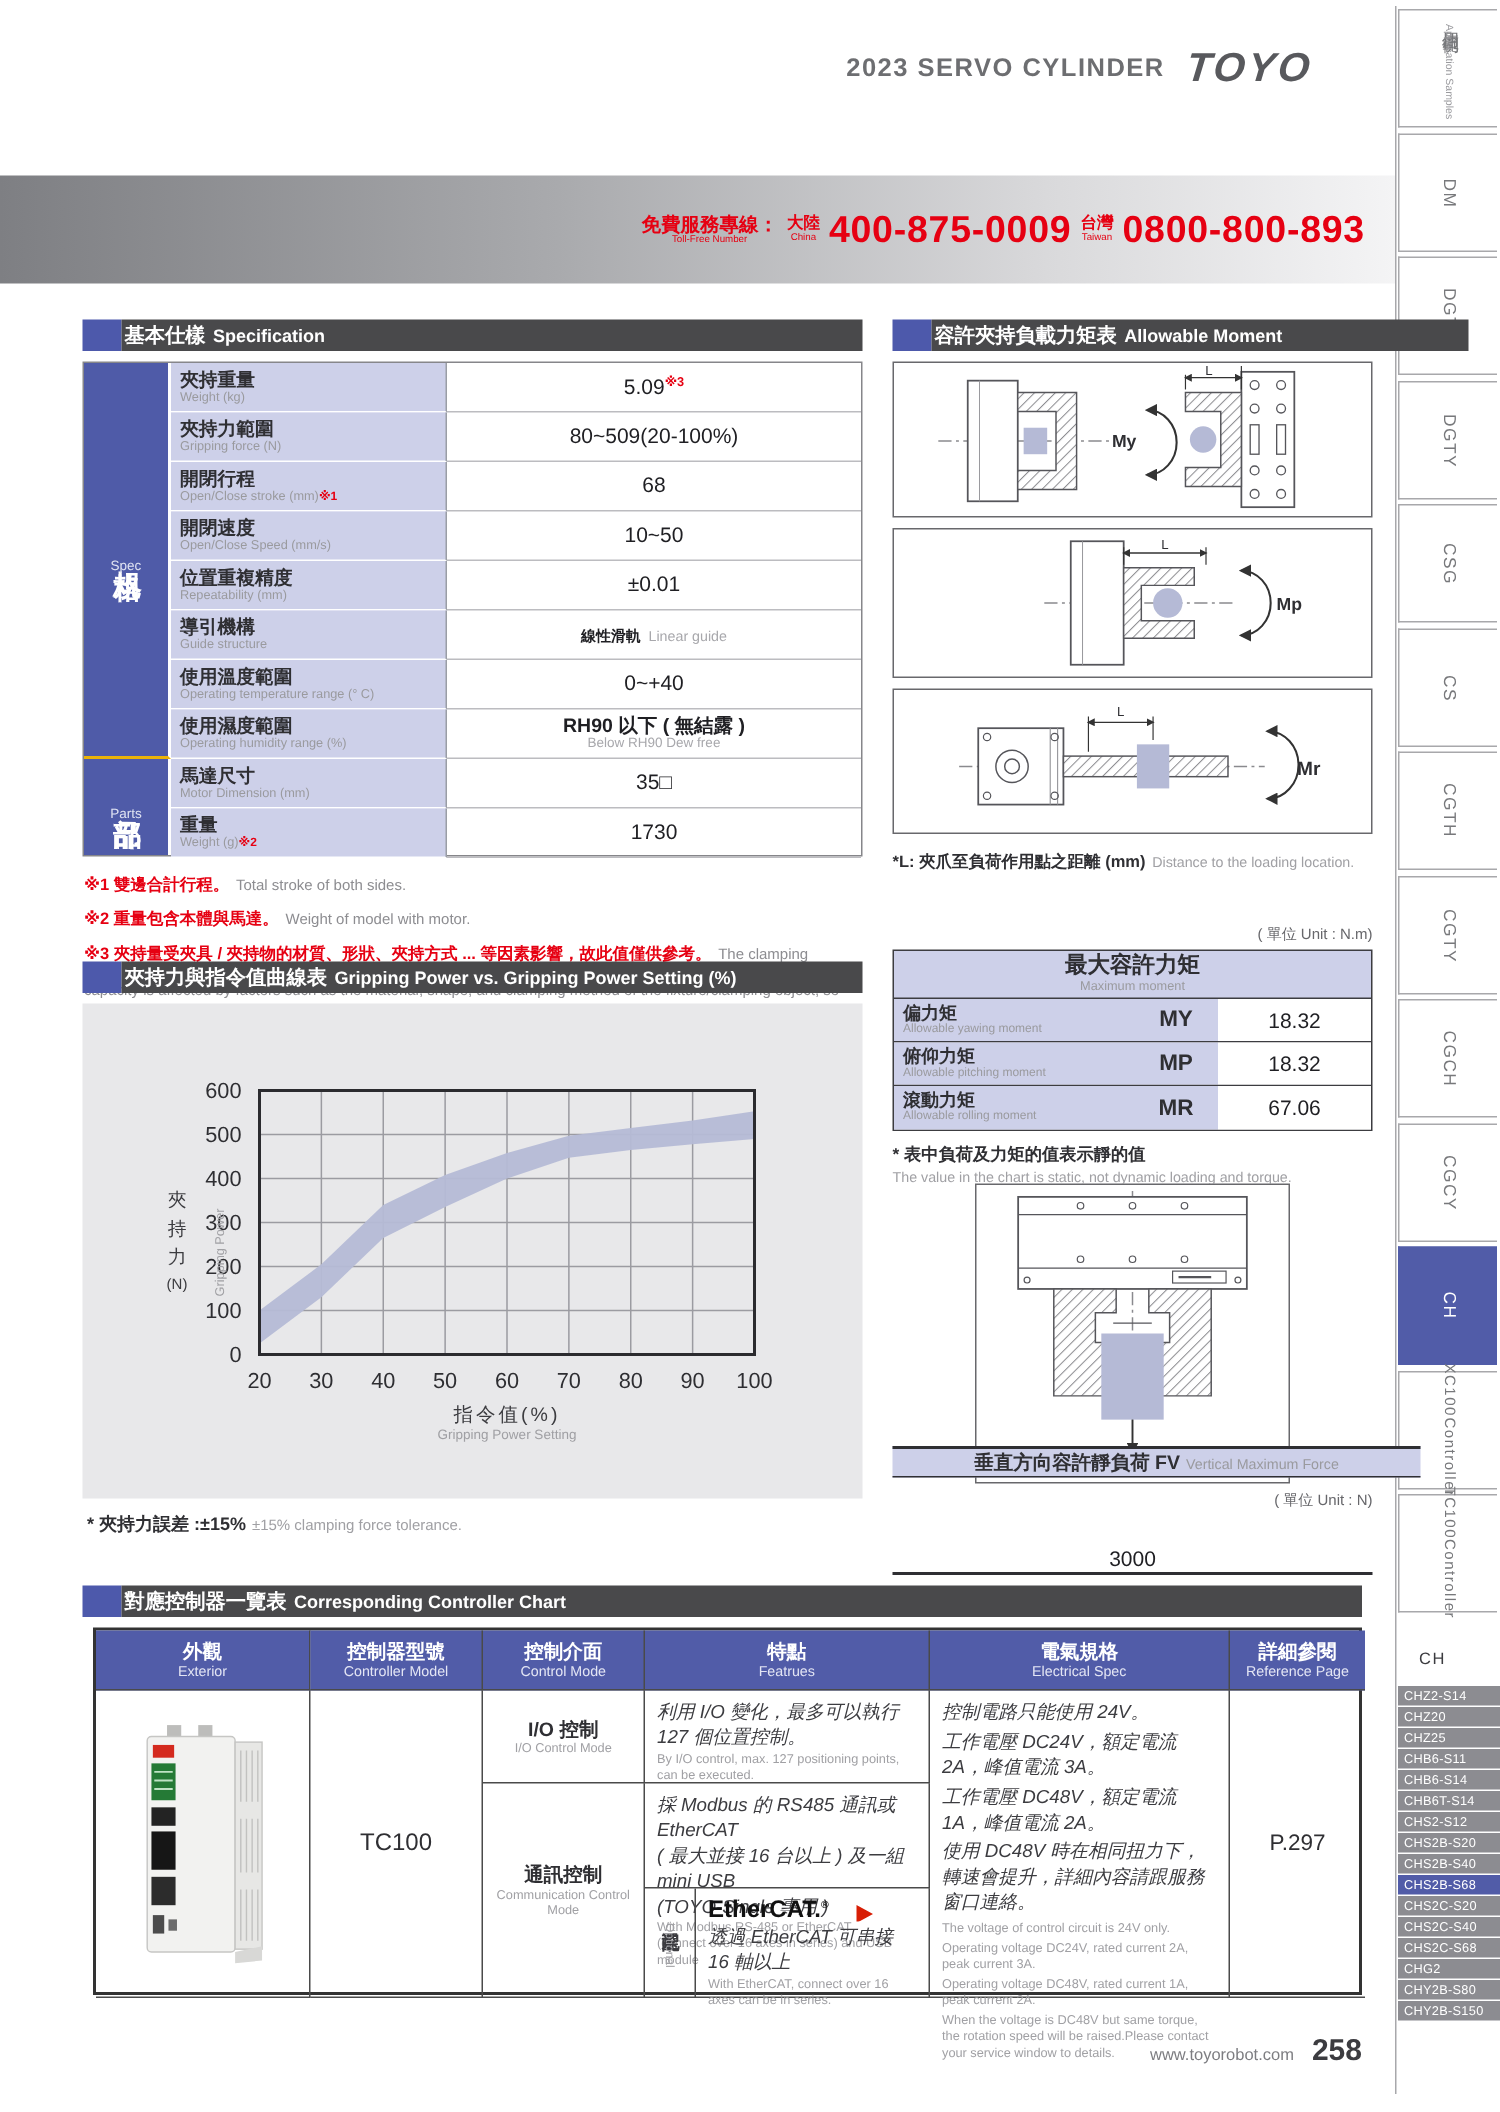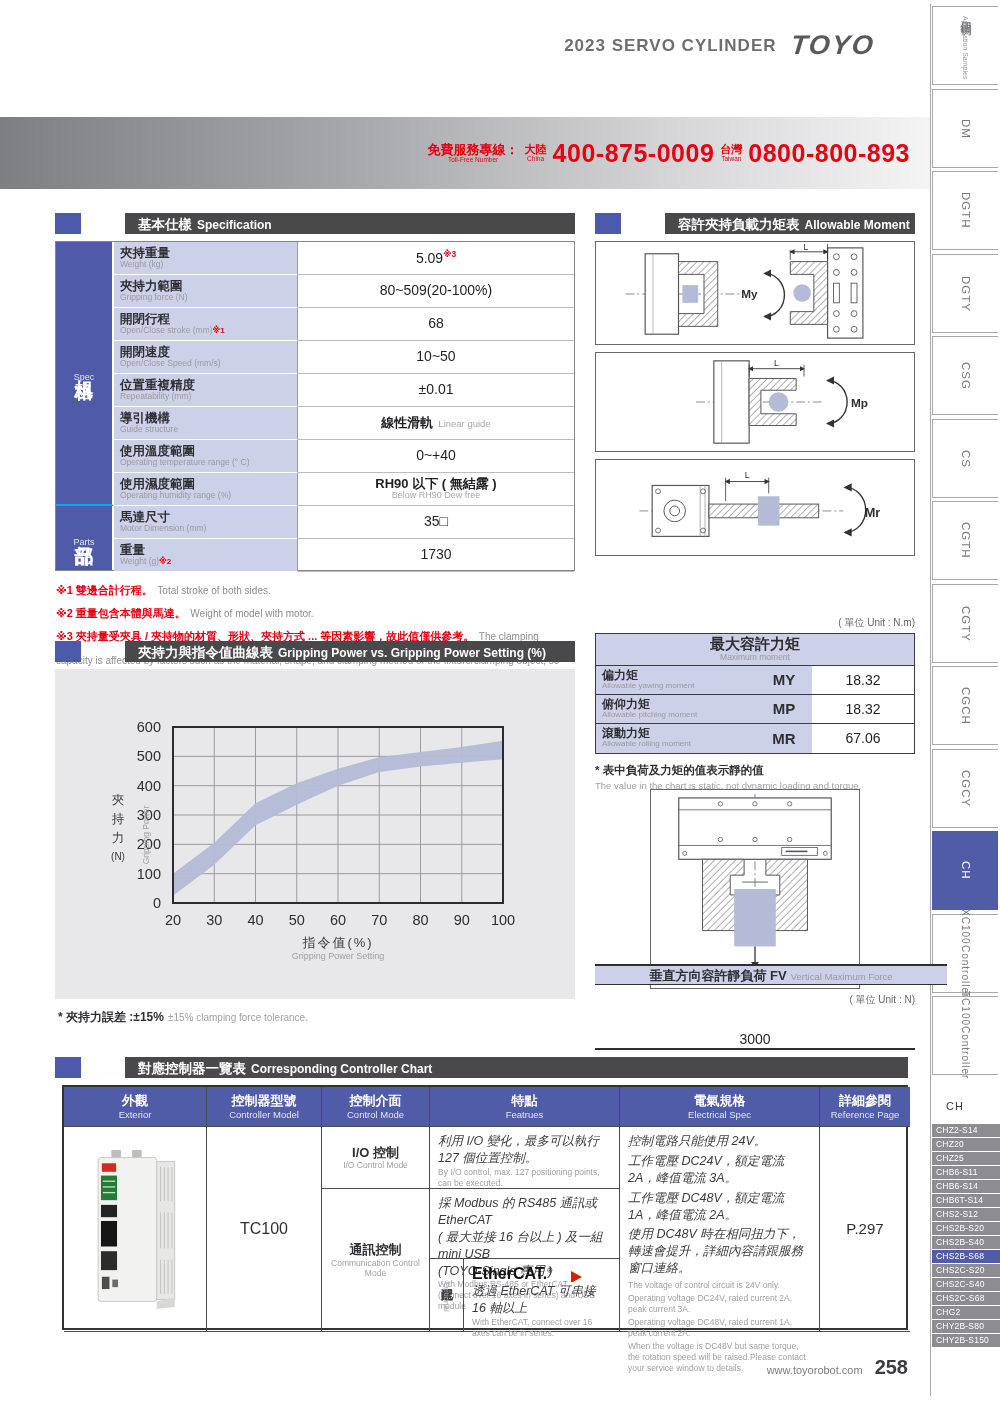--- a/index.html
+++ b/index.html
@@ -27,31 +27,31 @@
   .tab.two { writing-mode:vertical-lr; font-size:10px; }
   .tab.active { background:#515ca8; color:#fff; border-color:#515ca8; }
   .mg-label { position:absolute; left:946px; top:1100px; font-size:11px; color:#3c3c40; letter-spacing:1px; }
   .chip { position:absolute; left:932px; width:68px; height:13px; background:#8c8c91; color:#fff;
     font-size:8.5px; line-height:13px; padding-left:4px; letter-spacing:0.2px; }
   .chip.active { background:#515ca8; }
 
   
   .sec { position:absolute; height:21px; display:flex; }
   .sec .sq { width:26px; background:#4d59ab; }
-  .sec .bar { flex:1; background:#49494b; color:#fff; line-height:21px; padding-left:13px; white-space:nowrap;margin-left:44px; }
+  .sec .bar { flex:1; background:#49494b; color:#fff; line-height:21px; padding-left:2px; white-space:nowrap; }
   .sec .bar .zh { font-size:13.5px; font-weight:bold; }
   .sec .bar .en { font-size:12px; font-weight:bold; margin-left:5px; }
 
   
   .spec-table { position:absolute; left:55px; top:241px; width:520px; height:330px; border:1px solid #86868a; display:flex; background:#fff; }
   .spec-groups { width:58px; display:flex; flex-direction:column; }
   .g-cell { background:#4f5ba8; color:#fff; display:flex; flex-direction:column; align-items:center; justify-content:center; border-right:2px solid #fff; }
   .g-cell .gzh { writing-mode:vertical-rl; font-size:19px; font-weight:bold; letter-spacing:2px; }
   .g-cell .gen { font-size:9px; margin-top:3px; color:#dfe2f2; }
-  .g1 { height:264px; border-bottom:2px solid #0ea5e9; }
+  .g1 { height:264px; border-bottom:2px solid #eab308; }
   .g2 { height:64px; }
   .spec-rows { flex:1; display:grid; grid-template-columns:184px 1fr; grid-auto-rows:33px; }
   .s-label { background:#cdd0e9; border-bottom:1px solid #fff; border-right:1px solid #9a9da5; padding:3px 6px; display:flex; flex-direction:column; justify-content:center; line-height:1.15; }
   .s-label .zh { font-size:12.5px; font-weight:bold; color:#2f2f33; }
   .s-label .en { font-size:8.5px; color:#9a9a9e; }
   .s-label .en .mark, .mark { color:#e60012; font-size:8px; font-weight:bold; }
   .s-value { border-bottom:1px solid #bcbcc0; display:flex; flex-direction:column; align-items:center; justify-content:center; font-size:14px; color:#1f1f23; line-height:1.1; }
   .s-value .vm { color:#e60012; font-size:8.5px; font-weight:bold; vertical-align:super; }
   .s-value .ven { color:#a8a8ac; font-size:9.5px; margin-left:5px; }
   .s-value .vsub { color:#a8a8ac; font-size:9px; }
@@ -251,21 +251,21 @@
       <div class="s-label">
           <span class="zh">位置重複精度</span>
           <span class="en">Repeatability (mm)</span>
         </div>
       <div class="s-value">±0.01</div>
       <div class="s-label">
           <span class="zh">導引機構</span>
           <span class="en">Guide structure</span>
         </div>
       <div class="s-value">
-          <span><span style="font-weight:bold;font-size:13px">線性滑軌</span><span class="ven">Linear guide</span></span>
+          <span><span style="font-weight:bold;font-size:10px">線性滑軌</span><span class="ven">Linear guide</span></span>
         </div>
       <div class="s-label">
           <span class="zh">使用溫度範圍</span>
           <span class="en">Operating temperature range (° C)</span>
         </div>
       <div class="s-value">0~+40</div>
       <div class="s-label">
           <span class="zh">使用濕度範圍</span>
           <span class="en">Operating humidity range (%)</span>
         </div>
@@ -343,21 +343,21 @@
     </div>
     <div class="xlab">
       <div class="zh">指令值(%)</div>
       <div class="en">Gripping Power Setting</div>
     </div>
   </div>
   <div class="chart-note">
     <span class="nz">* 夾持力誤差 :±15%</span><span class="ne">±15% clamping force tolerance.</span>
   </div>
 
-  <div class="sec" style="left:595px;top:213px;width:320px">
+  <div class="sec" style="left:595px;top:213px;width:384px">
     <div class="sq"></div>
     <div class="bar"><span class="zh">容許夾持負載力矩表</span><span class="en">Allowable Moment</span></div>
   </div>
 
   <div class="mbox b1">
     <svg viewBox="0 0 320 104" width="318" height="102">
       <line x1="28" y1="53" x2="146" y2="53" stroke="#8a8a8e" stroke-width="1" stroke-dasharray="9 3 2 3"></line>
       <rect x="48" y="12" width="34" height="82" fill="#fff" stroke="#55555a" stroke-width="1.2"></rect>
       <line x1="56" y1="12" x2="56" y2="94" stroke="#9a9a9e" stroke-width="0.7"></line>
       <path d="M82,20 h40 v66 h-40 v-13 h26 v-40 h-26 z" fill="url(#hatch)" stroke="#55555a" stroke-width="1"></path>
@@ -418,20 +418,23 @@
       <rect x="163" y="37" width="22" height="30" fill="#b5bad6"></rect>
       <line x1="130" y1="18" x2="130" y2="42" stroke="#333" stroke-width="0.8"></line>
       <line x1="174" y1="18" x2="174" y2="34" stroke="#333" stroke-width="0.8"></line>
       <line x1="130" y1="22" x2="174" y2="22" stroke="#333" stroke-width="0.9" marker-start="url(#arr)" marker-end="url(#arr)"></line>
       <text x="152" y="18" font-size="9" fill="#2f2f33" text-anchor="middle">L</text>
       <path d="M252,28 a 21,23 0 0 1 0,46" fill="none" stroke="#333" stroke-width="1.4" marker-start="url(#arr)" marker-end="url(#arr)"></path>
       <text x="272" y="58" font-size="13" font-weight="bold" fill="#2f2f33">Mr</text>
     </svg>
   </div>
 
+  <div class="l-note">
+    <span class="nz">*L: 夾爪至負荷作用點之距離 (mm)</span> <span class="ne">Distance to the loading location.</span>
+  </div>
   <div class="unit-right" style="top:616px">( 單位 Unit : N.m)</div>
 
   <div class="m-table">
     <div class="m-head"><span class="zh">最大容許力矩</span><span class="en">Maximum moment</span></div>
     <div class="m-row">
       <div class="m-lab">
           <span class="zh">偏力矩</span>
           <span class="en">Allowable yawing moment</span>
         </div>
       <div class="m-code">MY</div>

